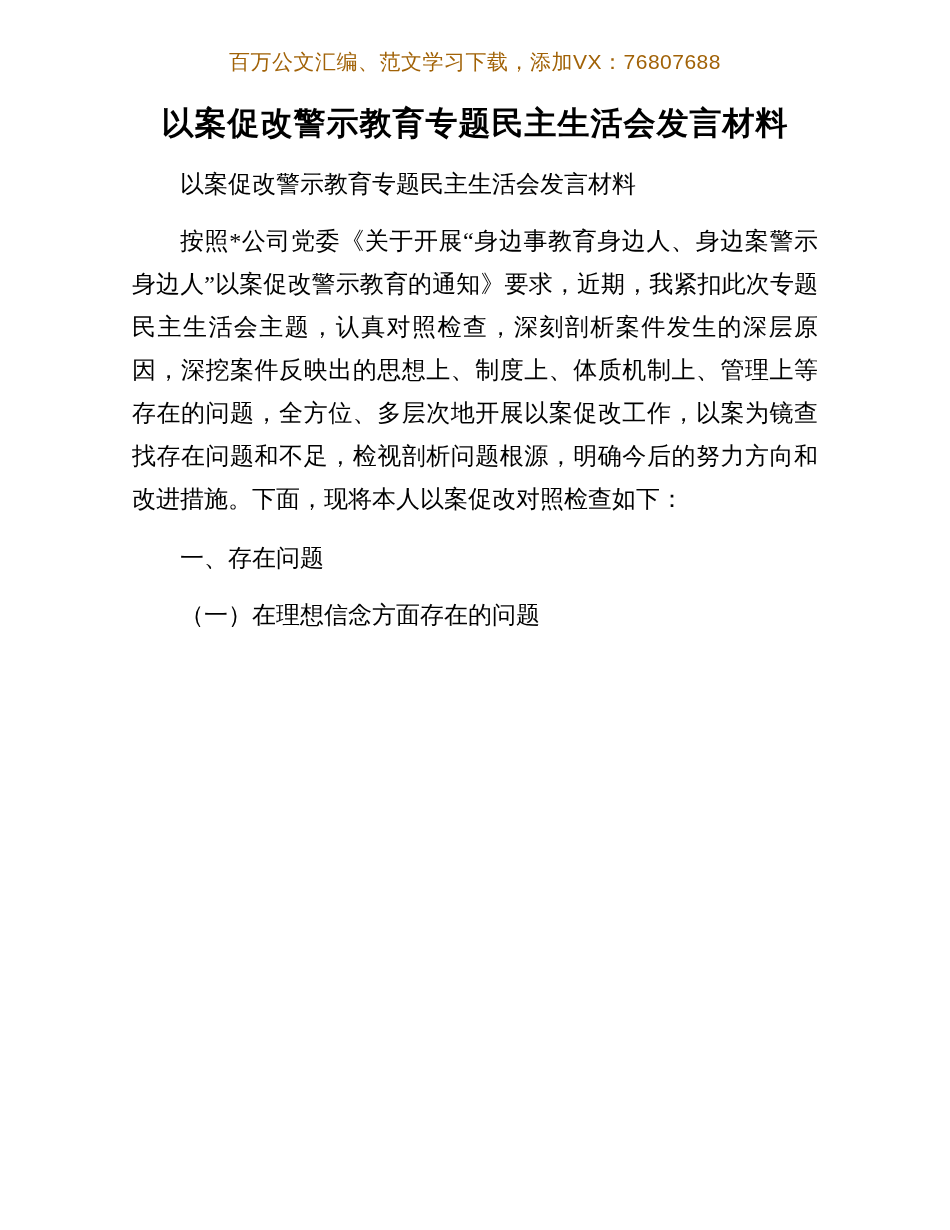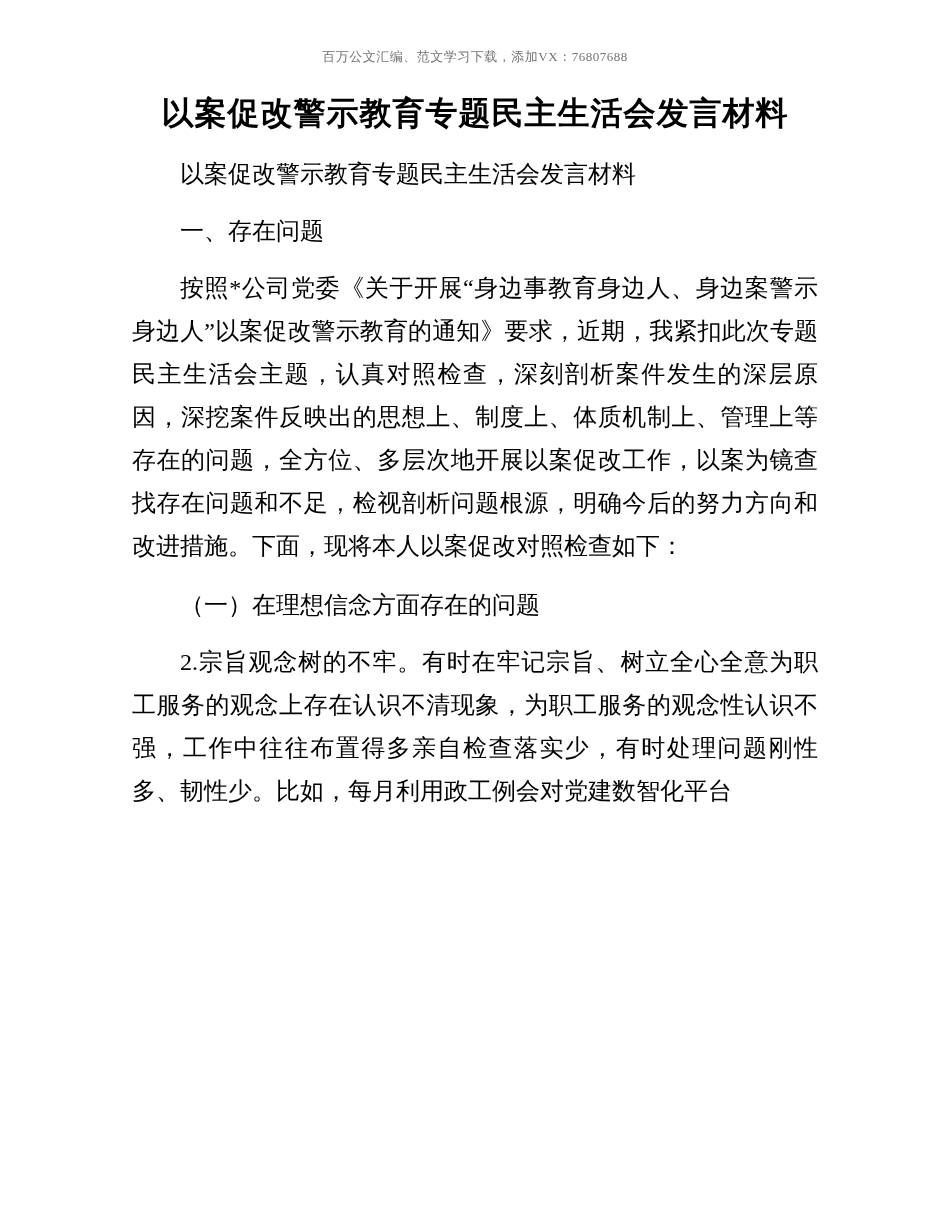--- a/index.html
+++ b/index.html
@@ -14,23 +14,23 @@
       margin: 0 auto;
       background: #ffffff;
       box-sizing: border-box;
       padding: 48px 132px 40px 132px;
       overflow: hidden;
       font-family: "Liberation Serif", serif;
       color: #000000;
     }
     .watermark {
       text-align: center;
-      color: #737373;
-      font-size: 13px;
-      font-family: Liberation Serif, serif;
+      color: #a16207;
+      font-size: 21px;
+      font-family: Liberation Sans, sans-serif;
       margin: 0 0 26px 0;
       letter-spacing: 0.5px;
     }
     .doc-title {
       font-family: "Liberation Sans", sans-serif;
       font-weight: bold;
       font-size: 32px;
       line-height: 1.35;
       text-align: center;
       margin: 0 0 18px 0;
@@ -58,22 +58,21 @@
 <body>
 
 <div class="page">
 
   <div class="watermark">百万公文汇编、范文学习下载，添加VX：76807688</div>
 
   <h1 class="doc-title">以案促改警示教育专题民主生活会发言材料</h1>
 
   <p class="para subtitle">以案促改警示教育专题民主生活会发言材料</p>
 
+  <p class="para">按照*公司党委《关于开展“身边事教育身边人、身边案警示身边人”以案促改警示教育的通知》要求，近期，我紧扣此次专题民主生活会主题，认真对照检查，深刻剖析案件发生的深层原因，深挖案件反映出的思想上、制度上、体质机制上、管理上等存在的问题，全方位、多层次地开展以案促改工作，以案为镜查找存在问题和不足，检视剖析问题根源，明确今后的努力方向和改进措施。下面，现将本人以案促改对照检查如下：</p>
+
   <p class="para heading">一、存在问题</p>
-
-  <p class="para">按照*公司党委《关于开展“身边事教育身边人、身边案警示身边人”以案促改警示教育的通知》要求，近期，我紧扣此次专题民主生活会主题，认真对照检查，深刻剖析案件发生的深层原因，深挖案件反映出的思想上、制度上、体质机制上、管理上等存在的问题，全方位、多层次地开展以案促改工作，以案为镜查找存在问题和不足，检视剖析问题根源，明确今后的努力方向和改进措施。下面，现将本人以案促改对照检查如下：</p>
 
   <p class="para heading">（一）在理想信念方面存在的问题</p>
 
 
-  <p class="para">2.宗旨观念树的不牢。有时在牢记宗旨、树立全心全意为职工服务的观念上存在认识不清现象，为职工服务的观念性认识不强，工作中往往布置得多亲自检查落实少，有时处理问题刚性多、韧性少。比如，每月利用政工例会对党建数智化平台</p>
 
 </div>
 
 </body></html>

